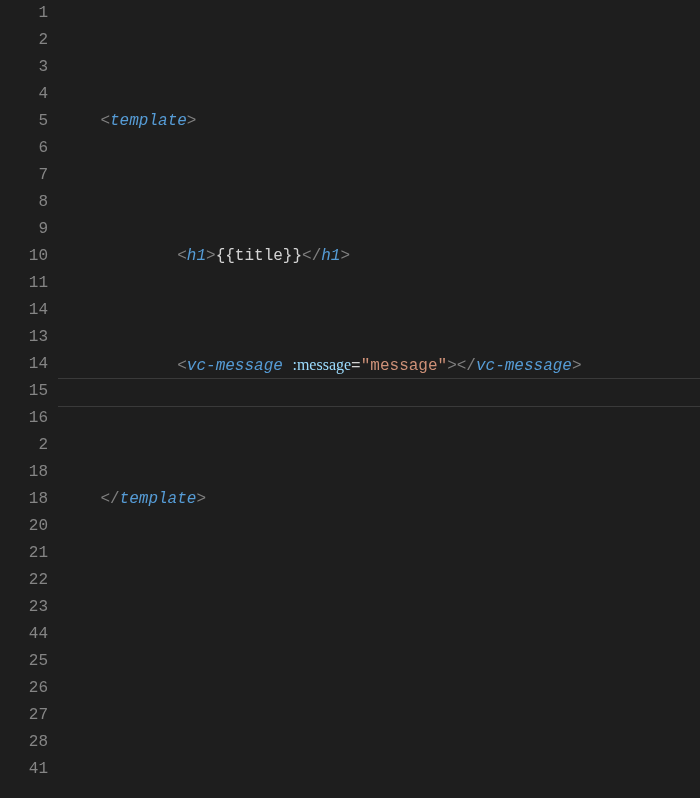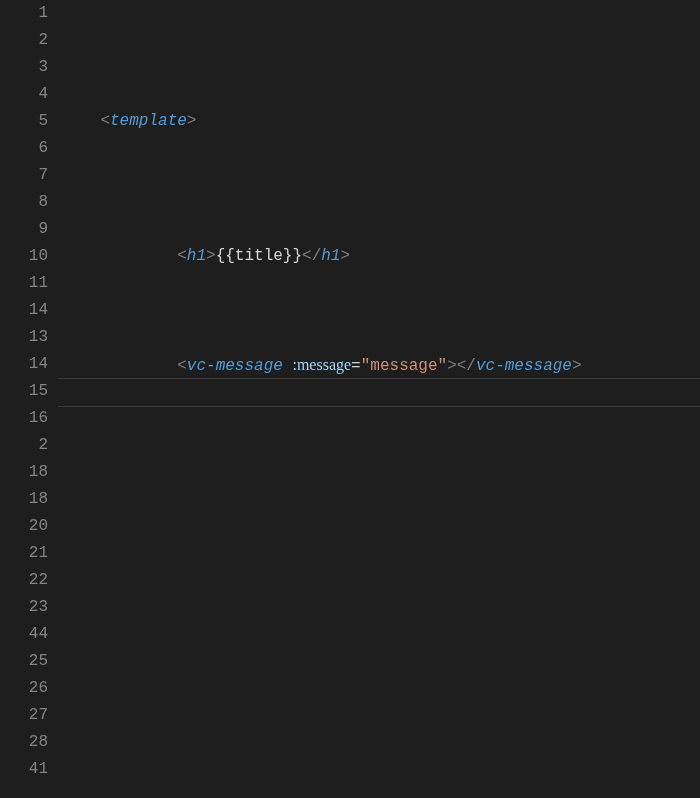--- a/index.html
+++ b/index.html
@@ -91,20 +91,21 @@
     <div class="hl-line" style="top:378px;"></div>
 
     <div class="line"><span class="t-default">    </span><span class="t-punct">&lt;</span><span class="t-tag">template</span><span class="t-punct">&gt;</span></div>
 
 
     <div class="line"><span class="t-default">            </span><span class="t-punct">&lt;</span><span class="t-tag">h1</span><span class="t-punct">&gt;</span><span class="t-default">{{title}}</span><span class="t-punct">&lt;/</span><span class="t-tag">h1</span><span class="t-punct">&gt;</span></div>
 
     <div class="line"><span class="t-default">            </span><span class="t-punct">&lt;</span><span class="t-tag">vc-message</span><span> </span><span class="t-attr">:message</span><span class="t-default">=</span><span class="t-str">"message"</span><span class="t-punct">&gt;</span><span class="t-punct">&lt;/</span><span class="t-tag">vc-message</span><span class="t-punct">&gt;</span></div>
 
 
+    <div class="line"><span class="t-default">    </span><span class="t-punct">&lt;/</span><span class="t-tag">template</span><span class="t-punct">&gt;</span></div>
 
     <div class="line"></div>
 
     
 
     
 
     
 
     

